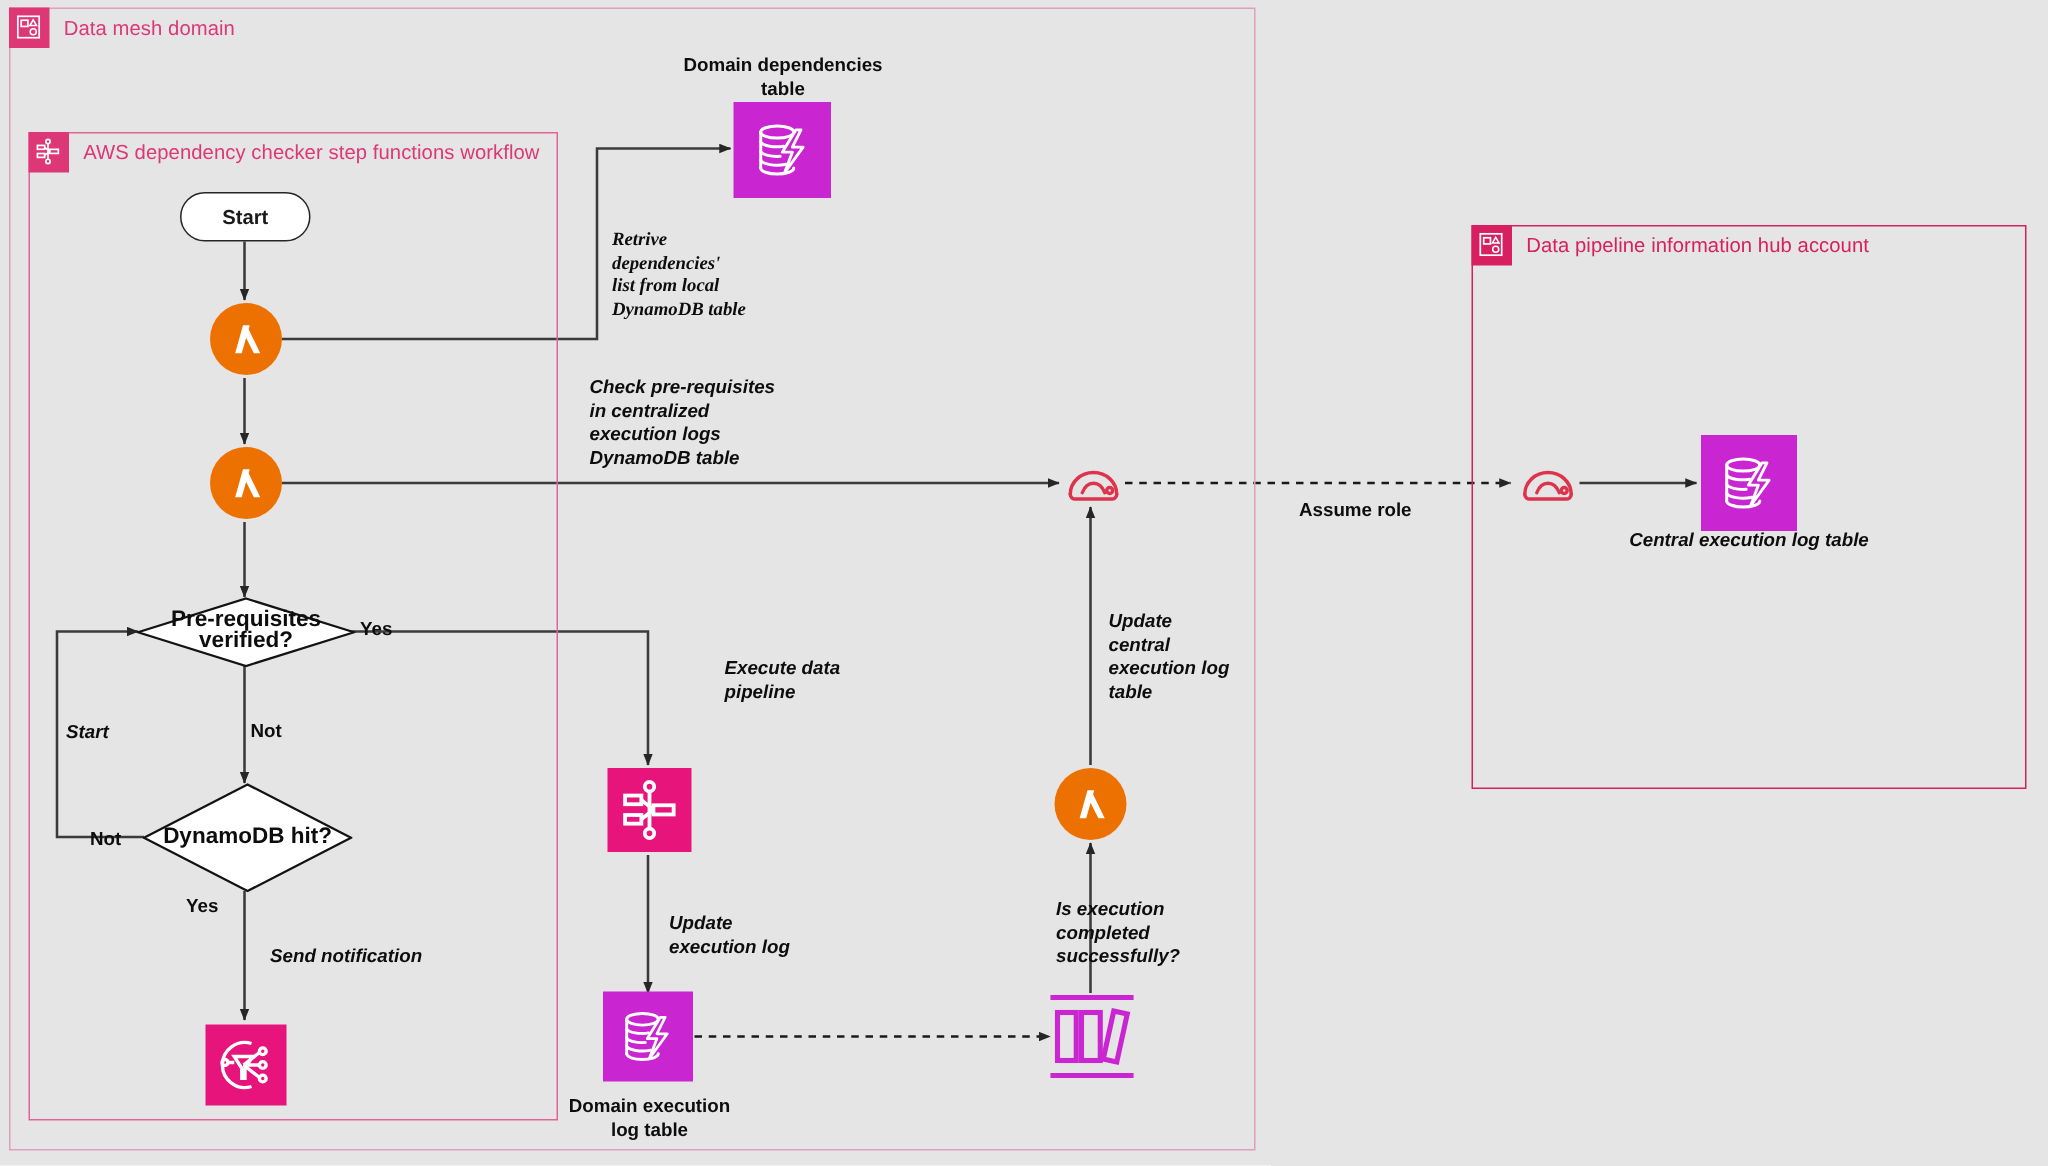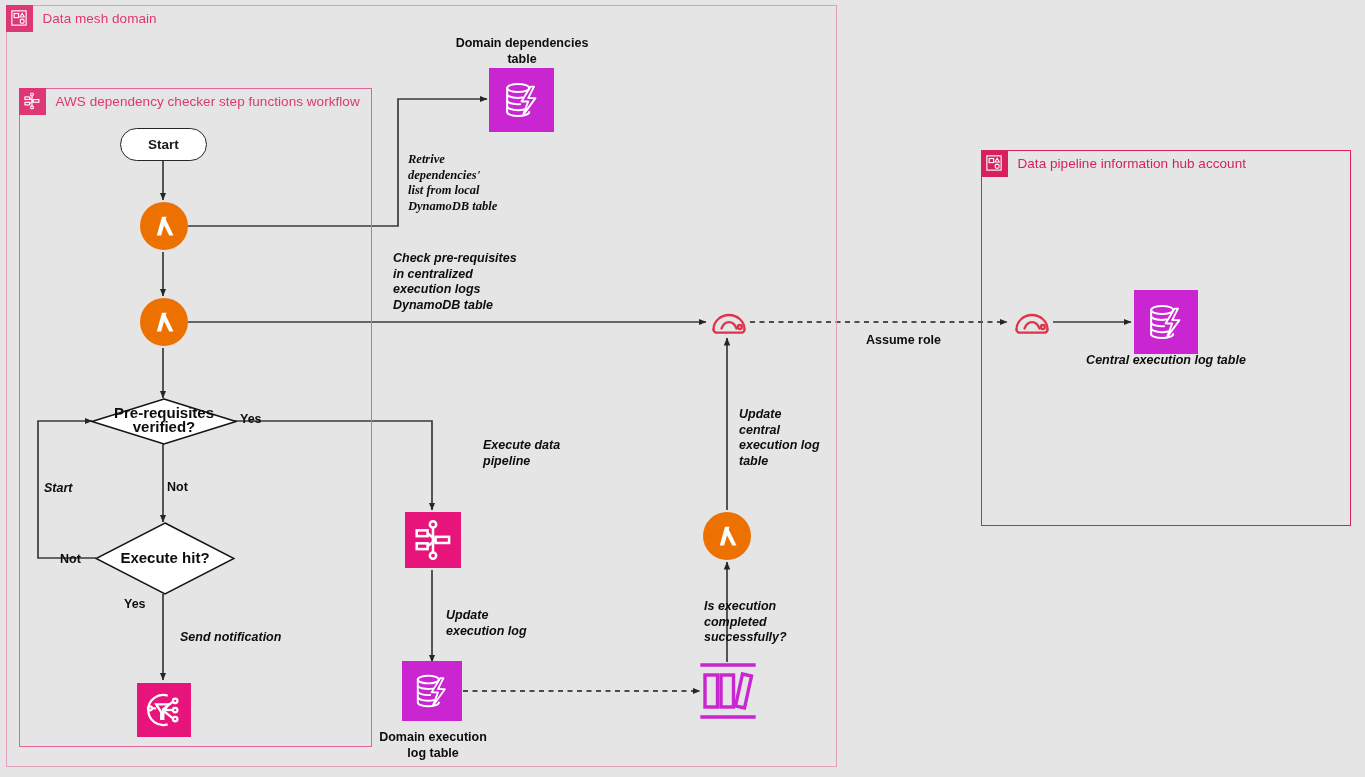--- a/index.html
+++ b/index.html
@@ -376,21 +376,21 @@
       <path d="M73,1 L145,23.5 L73,46 L1,23.5 Z" fill="#ffffff" stroke="#131313" stroke-width="1.5"></path>
     </svg>
     <div class="diamond-label" style="top:8px;">Pre-requisites
 verified?</div>
   </div>
 
   <div class="diamond-wrap" style="left:95px; top:522px; width:140px; height:73px;">
     <svg width="140" height="73" viewBox="0 0 140 73" aria-hidden="true">
       <path d="M70,1 L139,36.5 L70,72 L1,36.5 Z" fill="#ffffff" stroke="#131313" stroke-width="1.5"></path>
     </svg>
-    <div class="diamond-label" style="top:29px;">Execute hit?</div>
+    <div class="diamond-label" style="top:29px;">DynamoDB hit?</div>
   </div>
 
   <div class="lbl italic" style="left:408px; top:152px; width:130px;font-family:Liberation Serif, serif;">Retrive
 dependencies'
 list from local
 DynamoDB table</div>
 
   <div class="lbl italic" style="left:393px; top:251px; width:160px;">Check pre-requisites
 in centralized
 execution logs

